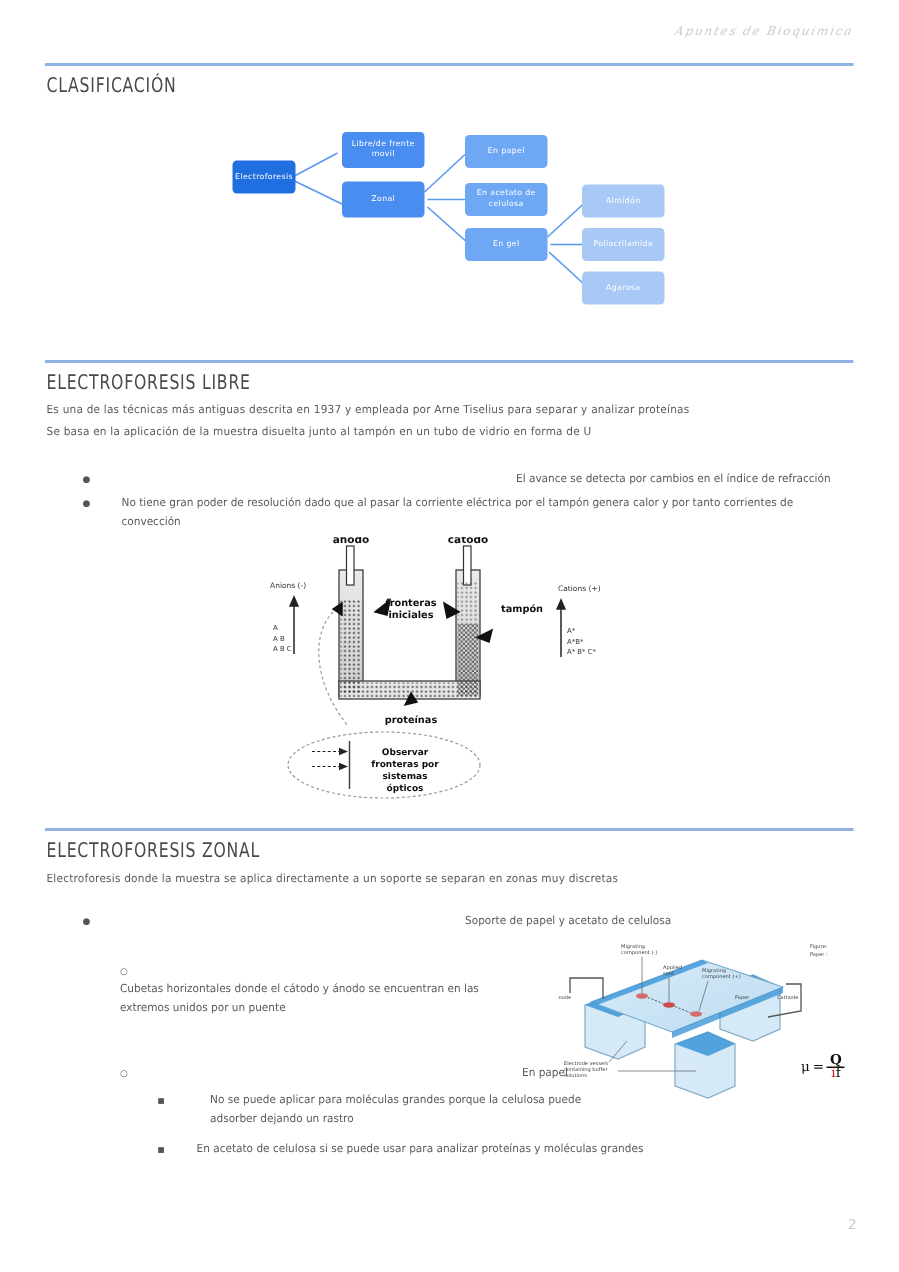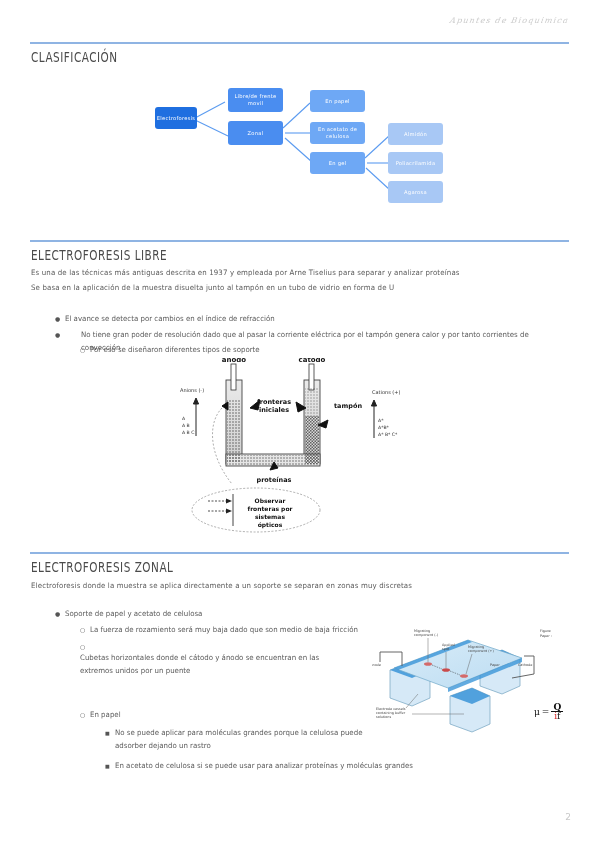--- a/index.html
+++ b/index.html
@@ -45,21 +45,21 @@
     position:absolute;
     font-family:"DejaVu Sans","Liberation Sans",sans-serif;
     font-size:7.4px;
     color:#5a5a5a;
     letter-spacing:.15px;
     transform:scaleX(.95);
     transform-origin:left center;
     white-space:nowrap;
   }
 
-  .bullet-row{position:absolute;display:flex;align-items:flex-start;}
+  .bullet-row{position:absolute;display:flex;align-items:flex-start;justify-content:space-between;}
   .bullet-row .mark{
     flex:0 0 auto;width:10px;text-align:left;
     font-size:7.4px;color:#555;line-height:11px;
   }
   .bullet-row .body{
     font-family:"DejaVu Sans","Liberation Sans",sans-serif;
     font-size:7.4px;color:#5a5a5a;line-height:12.5px;
     transform:scaleX(.95);transform-origin:left top;
   }
   .mark.disc::before{content:"\25CF";font-size:6px;}
@@ -164,24 +164,20 @@
   <div class="txt" style="left:31px;top:268px;">Es una de las técnicas más antiguas descrita en 1937 y empleada por Arne Tiselius para separar y analizar proteínas</div>
   <div class="txt" style="left:31px;top:283px;">Se basa en la aplicación de la muestra disuelta junto al tampón en un tubo de vidrio en forma de U</div>
 
   <div class="bullet-row" style="left:55px;top:313px;width:510px;">
     <span class="mark disc"></span>
     <span class="body">El avance se detecta por cambios en el índice de refracción</span>
   </div>
   <div class="bullet-row" style="left:55px;top:329px;width:520px;gap:16px;">
     <span class="mark disc"></span>
     <span class="body">No tiene gran poder de resolución dado que al pasar la corriente eléctrica por el tampón genera calor y por tanto corrientes de convección</span>
-  </div>
-  <div class="bullet-row" style="left:80px;top:344px;width:480px;">
-    <span class="mark circ"></span>
-    <span class="body">Por eso se diseñaron diferentes tipos de soporte</span>
   </div>
 
   <div class="fig-utube">
     <svg width="245" height="180" viewBox="0 0 245 180">
       <defs>
         <pattern id="dots" width="3" height="3" patternUnits="userSpaceOnUse">
           <circle cx="1" cy="1" r="0.7" fill="#333"></circle>
         </pattern>
         <pattern id="check" width="3" height="3" patternUnits="userSpaceOnUse">
           <rect width="1.5" height="1.5" fill="#444"></rect>
@@ -261,24 +257,20 @@
 
   <div class="rule" style="top:552px;"></div>
   <div class="sec-title" style="top:559px;">ELECTROFORESIS ZONAL</div>
 
   <div class="txt" style="left:31px;top:581px;">Electroforesis donde la muestra se aplica directamente a un soporte se separan en zonas muy discretas</div>
 
   <div class="bullet-row" style="left:55px;top:608px;width:400px;">
     <span class="mark disc"></span>
     <span class="body">Soporte de papel y acetato de celulosa</span>
   </div>
-  <div class="bullet-row" style="left:80px;top:624px;width:330px;">
-    <span class="mark circ"></span>
-    <span class="body">La fuerza de rozamiento será muy baja dado que son medio de baja fricción</span>
-  </div>
   <div class="bullet-row" style="left:80px;top:641px;width:300px;flex-direction:column;">
     <span class="mark circ"></span>
     <span class="body" style="width:272px;white-space:normal;">Cubetas horizontales donde el cátodo y ánodo se encuentran en las extremos unidos por un puente</span>
   </div>
   <div class="bullet-row" style="left:80px;top:709px;width:300px;">
     <span class="mark circ"></span>
     <span class="body">En papel</span>
   </div>
   <div class="bullet-row" style="left:105px;top:727px;width:300px;">
     <span class="mark sq"></span>

